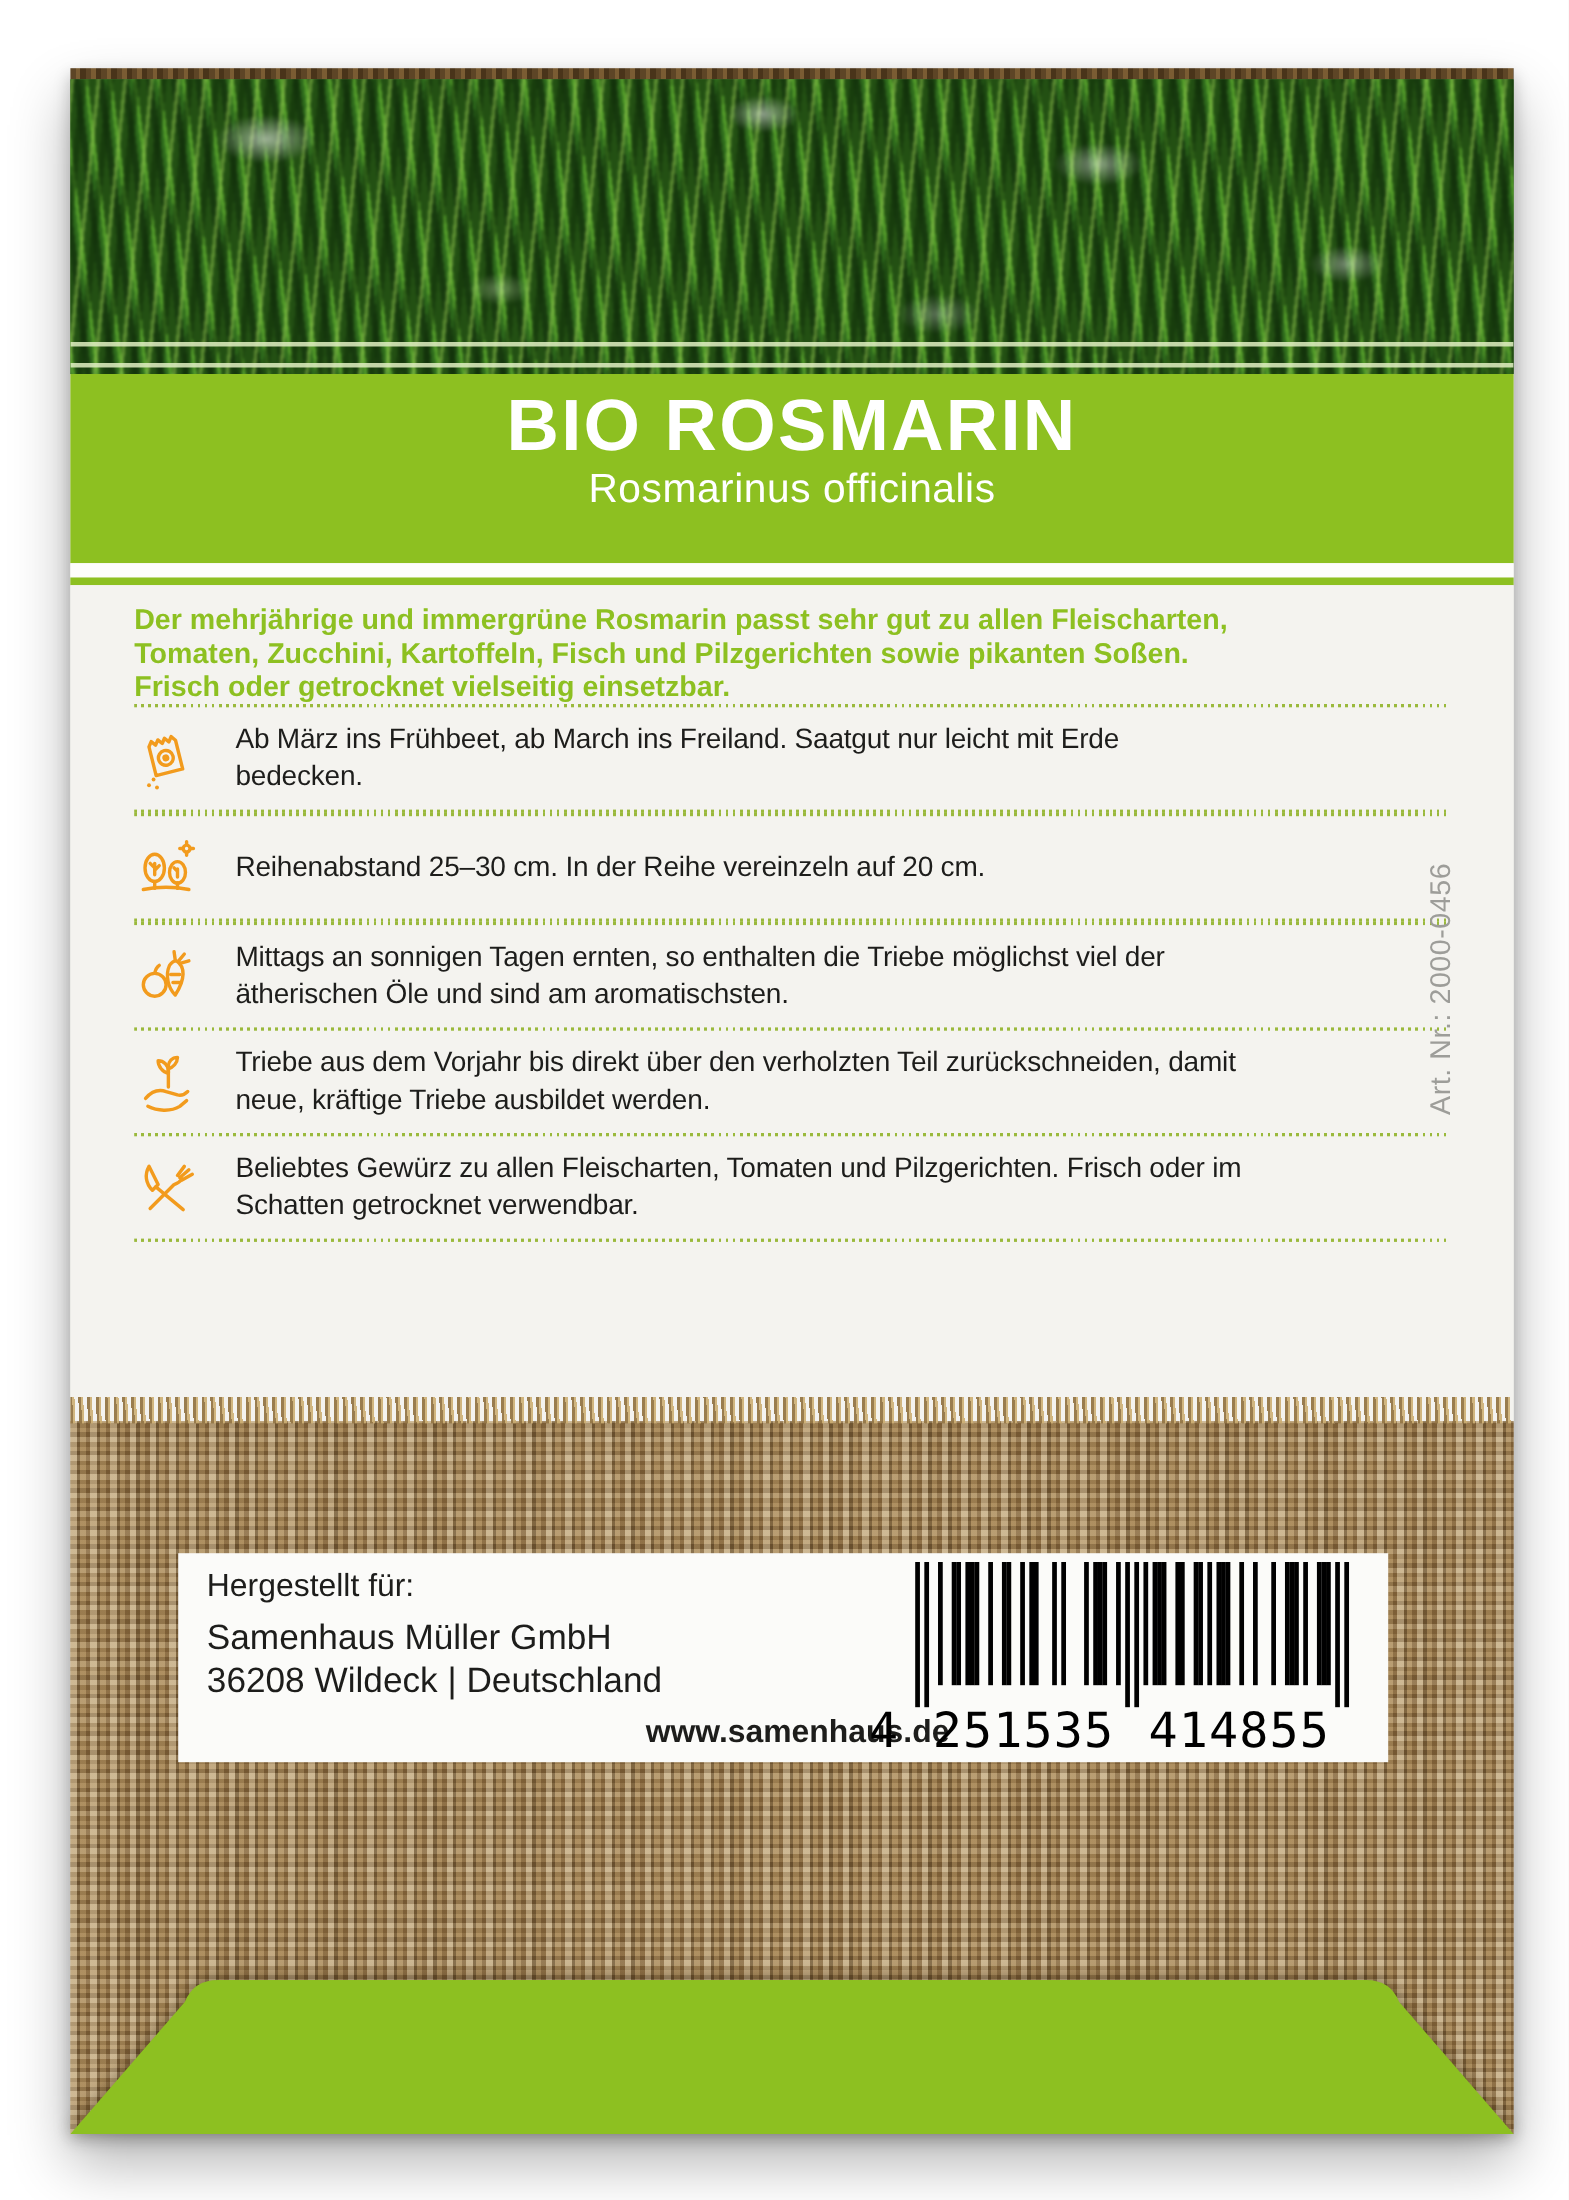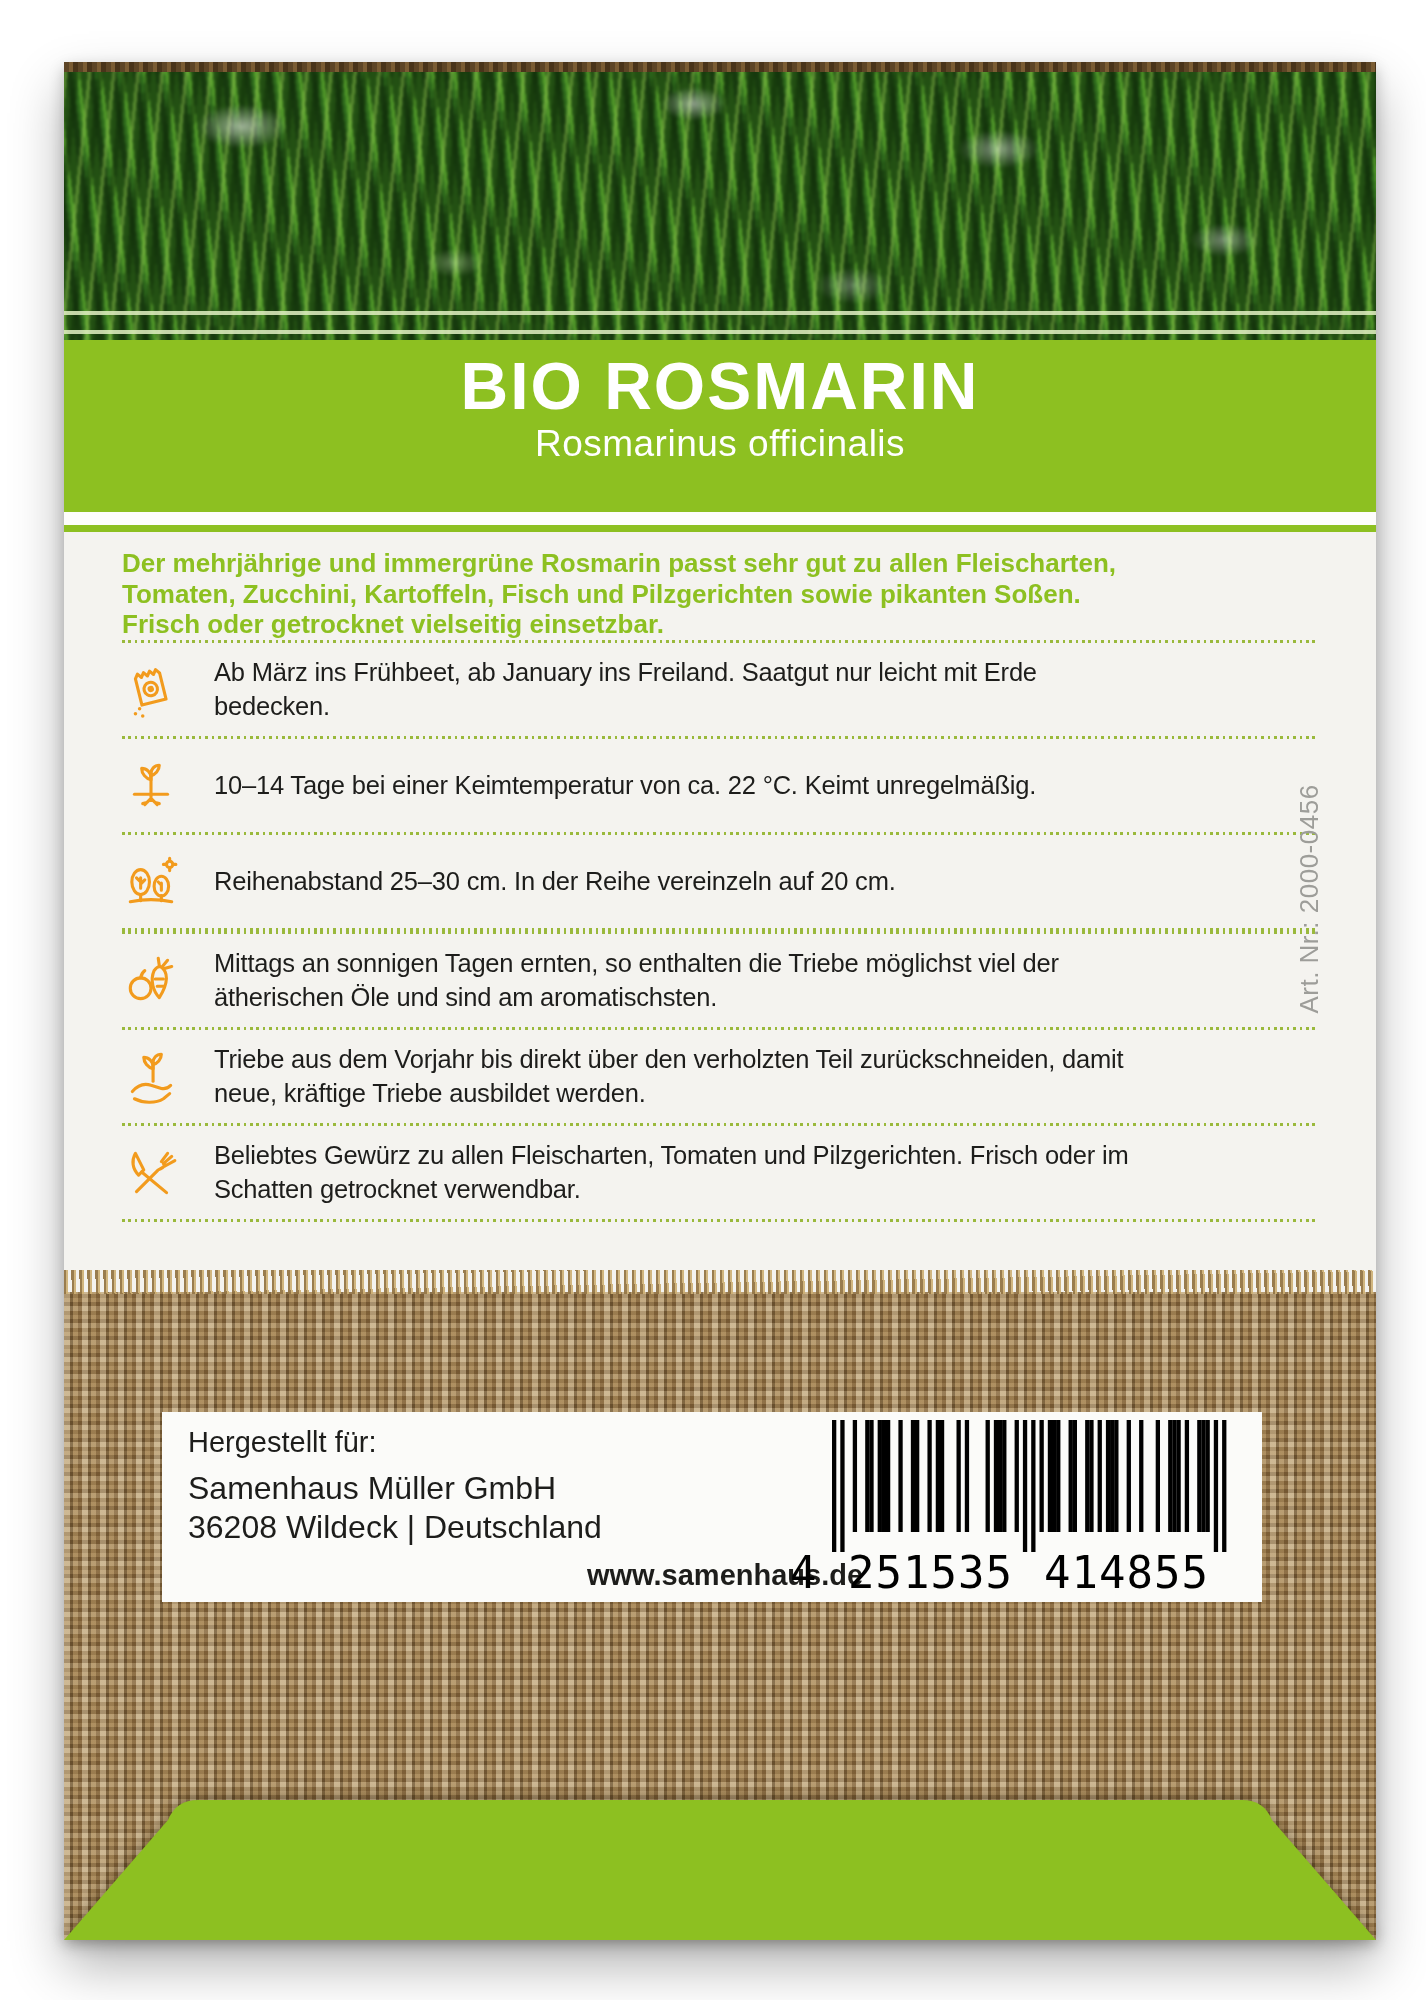--- a/index.html
+++ b/index.html
@@ -96,36 +96,24 @@
           <g transform="rotate(-14 28 28)">
             <path d="M16 14 L19 10 L22 14 L25 10 L28 14 L31 10 L34 14 L37 10 L40 14 V40 H16 Z"></path>
             <circle cx="28" cy="27" r="6.5"></circle>
               <circle cx="28" cy="27" r="1.6"></circle>
           </g>
           <circle cx="17" cy="46" r="1.7" fill="currentColor" stroke="none"></circle>
           <circle cx="13" cy="51" r="1.7" fill="currentColor" stroke="none"></circle>
           <circle cx="20" cy="53" r="1.7" fill="currentColor" stroke="none"></circle>
         </svg>
       </span>
-      <span class="tx">Ab März ins Frühbeet, ab January ins Freiland. Saatgut nur leicht mit Erde bedecken.</span>
-    </div>
-    <div class="sep"></div>
-
-    <div class="row">
-      <span class="ic">
-        <svg width="58" height="58" viewBox="0 0 56 56" fill="none" stroke="currentColor" stroke-width="3" stroke-linecap="round" stroke-linejoin="round">
-          <path d="M28 36 V16"></path>
-          <path d="M28 22 C23 21 19 16 19 11 C24 11 28 15 28 20 Z"></path>
-          <path d="M28 18 C32 17 36 13 36 8 C31 8 28 12 28 16 Z"></path>
-          <path d="M12 36 H44"></path>
-          <path d="M28 36 v6 M28 40 l-6 6 M28 40 l6 6 M24 44 l-4 1 M32 44 l4 1"></path>
-        </svg>
-      </span>
-      <span class="tx">10–14 Tage bei einer Keimtemperatur von ca. 22 °C. Keimt unregelmäßig.</span>
-    </div>
+      <span class="tx">Ab März ins Frühbeet, ab March ins Freiland. Saatgut nur leicht mit Erde bedecken.</span>
+    </div>
+    <div class="sep"></div>
+
     <div class="sep"></div>
 
     <div class="row">
       <span class="ic">
         <svg width="58" height="58" viewBox="0 0 56 56" fill="none" stroke="currentColor" stroke-width="3" stroke-linecap="round" stroke-linejoin="round">
           <ellipse cx="18" cy="28" rx="8.5" ry="12"></ellipse>
           <path d="M18 40 v6 M18 34 v-10 M18 28 l-4 -4 M18 30 l4 -4"></path>
           <ellipse cx="38" cy="32" rx="7" ry="9.5"></ellipse>
           <path d="M38 41 v5 M38 36 v-7 M38 31 l-3 -3"></path>
           <path d="M8 47 Q28 43 48 47"></path>

